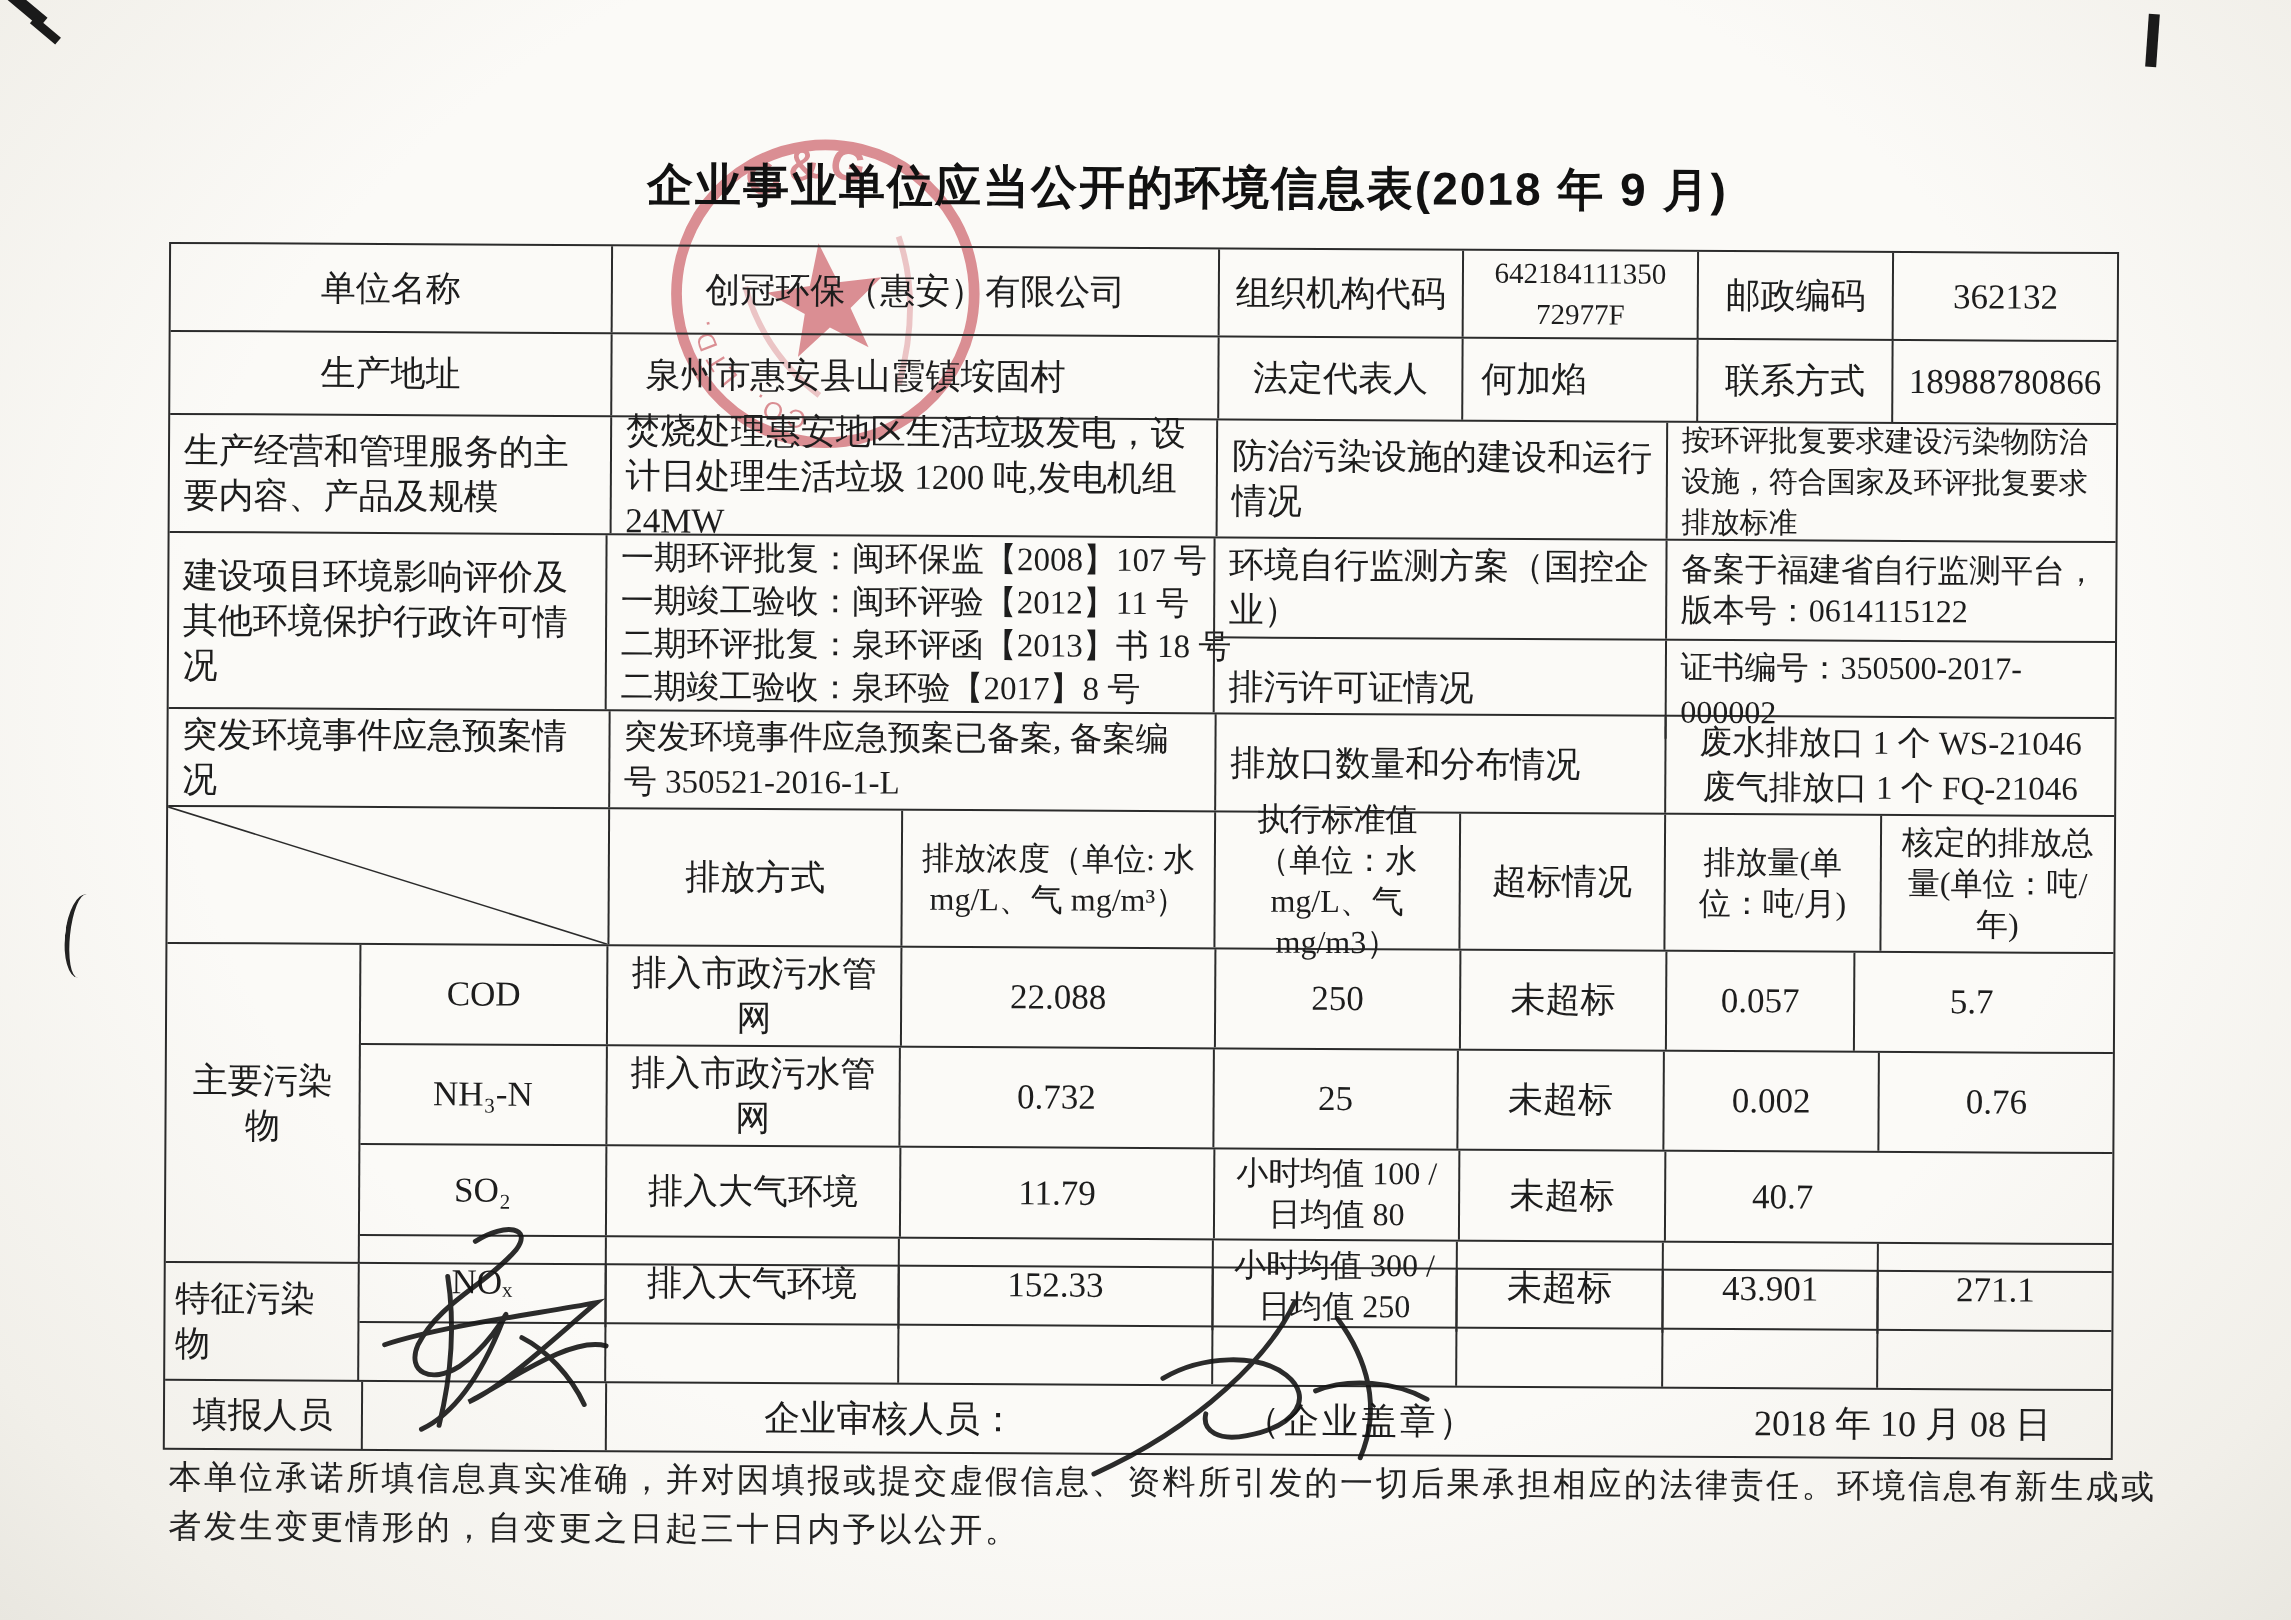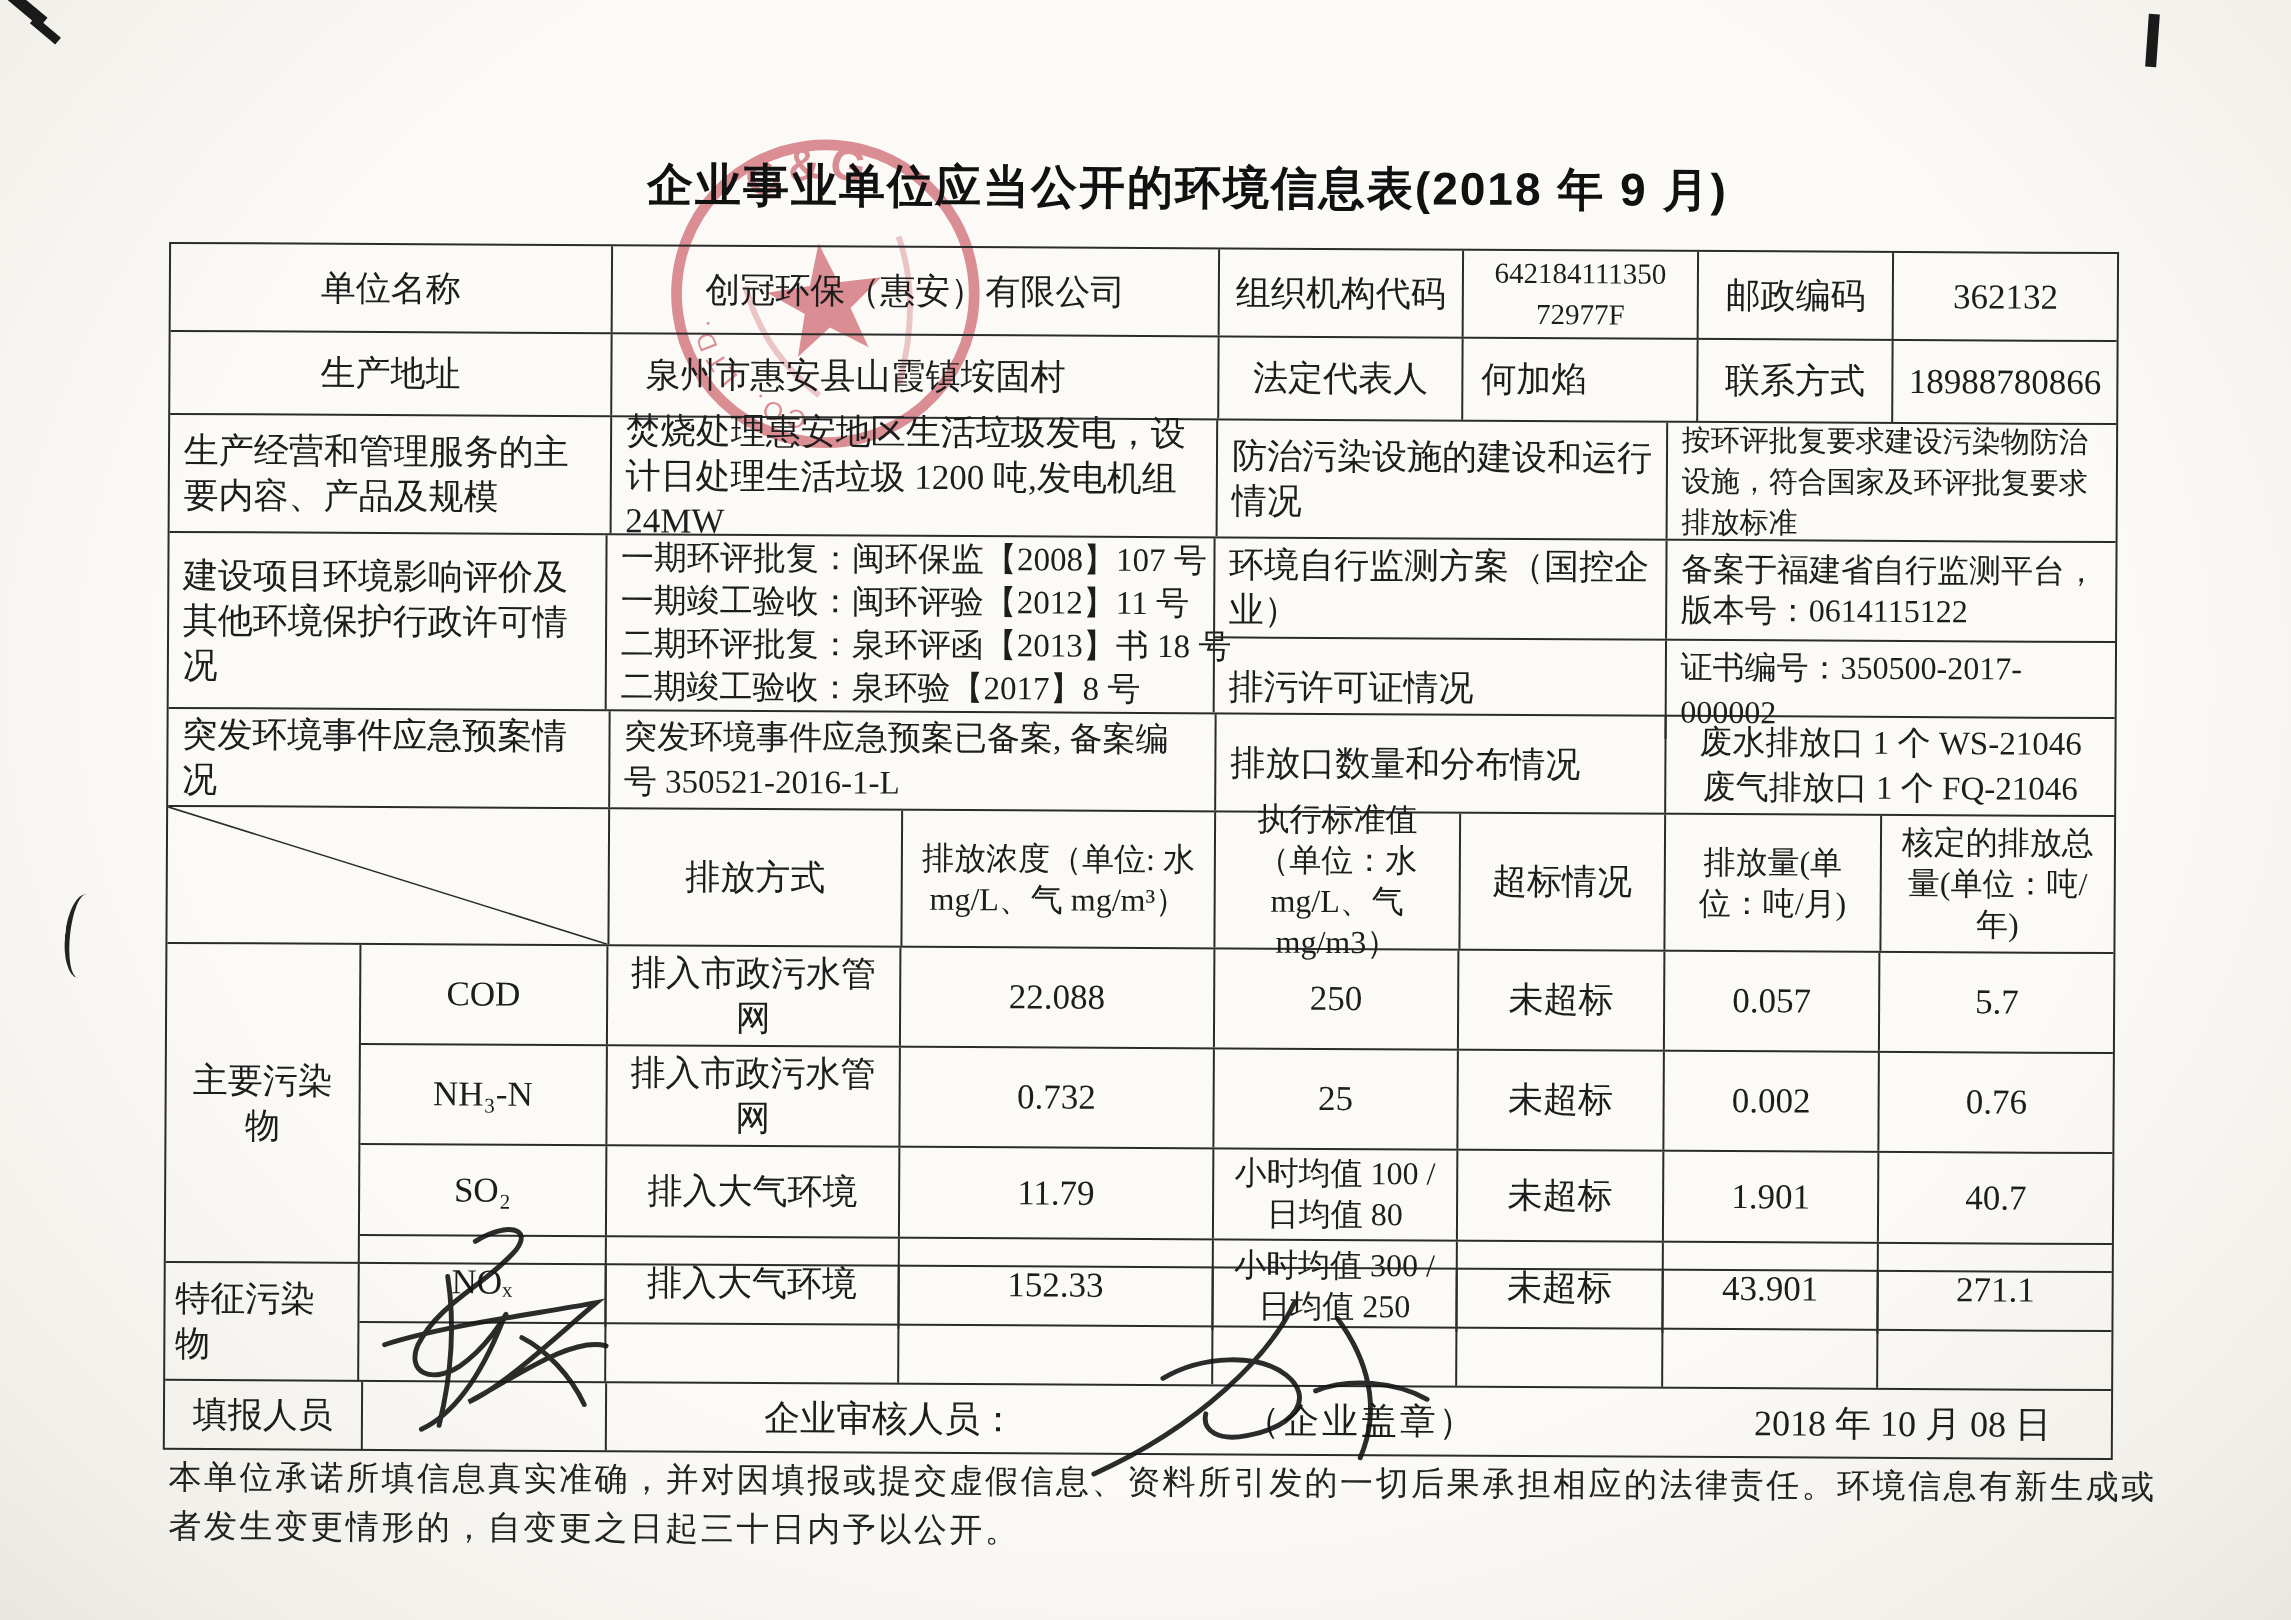--- a/index.html
+++ b/index.html
@@ -165,39 +165,38 @@
 
       <div class="t-row" style="height:319px;">
         <div class="cell nb" style="width:196px;">主要污染物</div>
         <div class="stack" style="width:1754px;border-left:2px solid #2b2b2b;">
           <div class="subrow" style="flex:70;">
             <div class="cell nb" style="width:245px;">COD</div>
             <div class="cell" style="width:294px;">排入市政污水管网</div>
             <div class="cell" style="width:314px;">22.088</div>
             <div class="cell" style="width:245px;">250</div>
             <div class="cell" style="width:206px;">未超标</div>
-            <div class="cell" style="width:216px;font-family:Liberation Serif, serif;">0.057</div>
+            <div class="cell" style="width:188px;font-family:Liberation Serif, serif;">0.057</div>
             <div class="cell" style="width:235px;">5.7</div>
           </div>
           <div class="subrow" style="flex:70;">
             <div class="cell nb" style="width:245px;">NH₃-N</div>
             <div class="cell" style="width:294px;">排入市政污水管网</div>
             <div class="cell" style="width:314px;">0.732</div>
             <div class="cell" style="width:245px;">25</div>
             <div class="cell" style="width:206px;">未超标</div>
             <div class="cell" style="width:216px;">0.002</div>
             <div class="cell" style="width:235px;">0.76</div>
           </div>
           <div class="subrow" style="flex:85;">
             <div class="cell nb" style="width:245px;">SO₂</div>
             <div class="cell" style="width:294px;">排入大气环境</div>
             <div class="cell" style="width:314px;">11.79</div>
             <div class="cell" style="width:245px;font-size:32px;line-height:41px;">小时均值 100 / 日均值 80</div>
             <div class="cell" style="width:206px;">未超标</div>
-            <div class="cell" style="width:216px;">1.901</div>
             <div class="cell" style="width:235px;">40.7</div>
           </div>
           <div class="subrow" style="flex:100;">
             <div class="cell nb" style="width:245px;">NOₓ</div>
             <div class="cell" style="width:294px;">排入大气环境</div>
             <div class="cell" style="width:314px;">152.33</div>
             <div class="cell" style="width:245px;font-size:32px;line-height:41px;">小时均值 300 / 日均值 250</div>
             <div class="cell" style="width:206px;">未超标</div>
             <div class="cell" style="width:216px;">43.901</div>
             <div class="cell" style="width:235px;">271.1</div>

